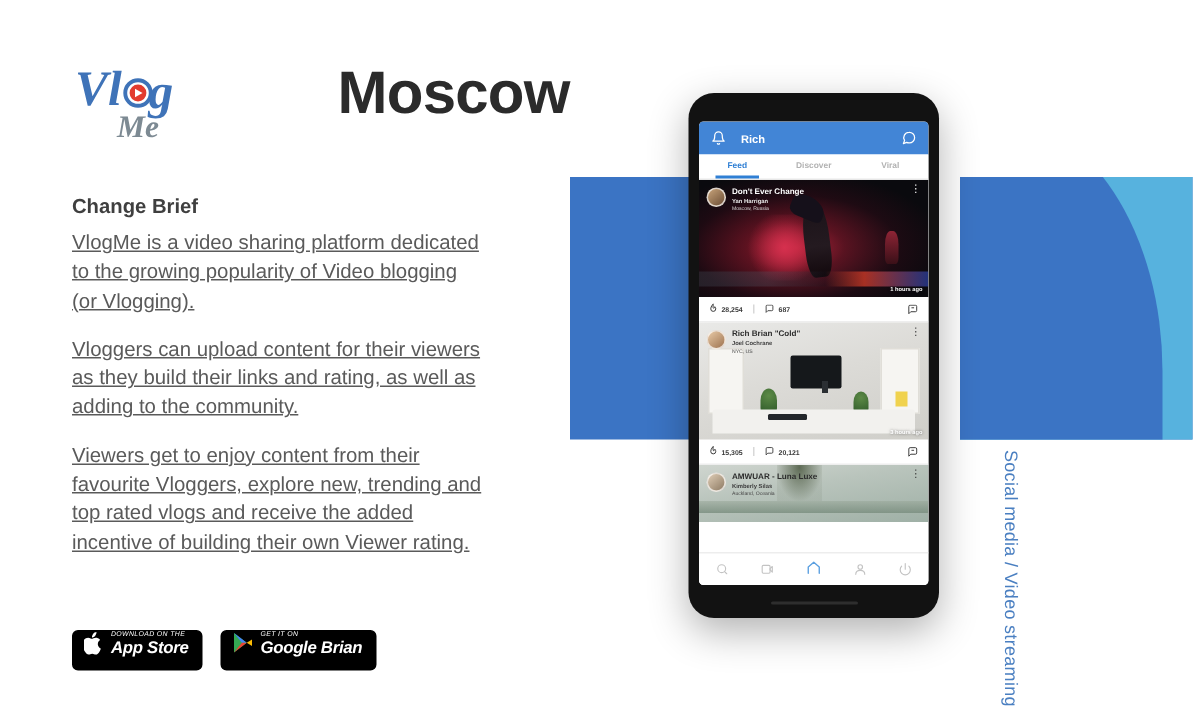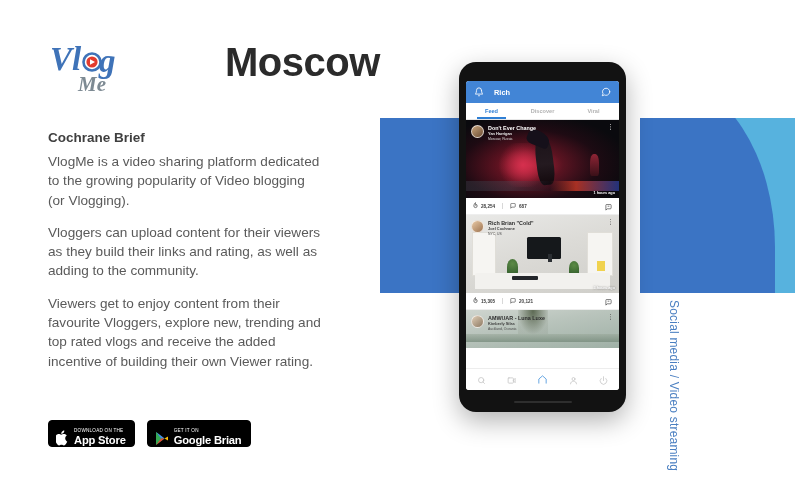--- a/index.html
+++ b/index.html
@@ -23,29 +23,30 @@
 
   .brief-heading {
     position:absolute; left:48px; top:130px;
     font-size:13.5px; font-weight:bold; color:#3f3f3f;
   }
 
   .brief-body {
     position:absolute; left:48px; top:152px; width:275px;
     font-size:13.6px; line-height:1.42; color:#5a5a5a;
   }
-  .brief-body p { margin-bottom:13px; }
+  .brief-body p { margin-bottom:13px;text-decoration:underline; }
   .brief-body p:last-child { margin-bottom:16px; }
 
   
   .badges { position:absolute; left:48px; top:420px; display:flex; gap:12px; }
   .badge {
     height:27px; background:#000; border-radius:4px;
-    display:flex; align-items:flex-end; padding:0 8px 0 7px; gap:5px;
+    display:flex; align-items:flex-start; padding:0 8px 0 7px; gap:5px;
     border:1px solid #000;
+    font-style:italic;
   }
   .badge .glyph { flex:0 0 auto; display:flex; align-items:center; }
   .badge .txt { display:flex; flex-direction:column; justify-content:center; line-height:1; }
   .badge .small { color:#fff; font-size:4.6px; letter-spacing:0.25px; text-transform:uppercase; margin-bottom:1.5px;}
   .badge .big { color:#fff; font-size:11.2px; font-weight:bold; letter-spacing:-0.2px; }
 
   
   .art { position:absolute; left:375px; top:0; width:425px; height:480px; }
   .rect-left  { position:absolute; left:5px;  top:118px; width:125px; height:175px; background:#3b74c4; }
   .rect-right { position:absolute; left:265px; top:118px; width:155px; height:175px; background:#3b74c4; overflow:hidden; }
@@ -195,21 +196,21 @@
       <circle cx="44" cy="24" r="8.5" fill="#ffffff" stroke="#3f73b8" stroke-width="2.6"></circle>
       <circle cx="44" cy="24" r="5.6" fill="#e33b2e"></circle>
       <polygon points="42,21.2 47,24 42,26.8" fill="#ffffff"></polygon>
       <text x="51" y="34" font-family="Liberation Serif, serif" font-size="33" font-style="italic" font-weight="bold" fill="#3f73b8">g</text>
       <text x="30" y="53" font-family="Liberation Serif, serif" font-size="21" font-style="italic" font-weight="bold" fill="#7d8a93">Me</text>
     </svg>
   </div>
 
   <div class="brand-title">Moscow</div>
 
-  <div class="brief-heading">Cochrane Brief</div>
+  <div class="brief-heading">Change Brief</div>
   <div class="brief-body">
     <p>VlogMe is a video sharing platform dedicated to the growing popularity of Video blogging (or Vlogging).</p>
     <p>Vloggers can upload content for their viewers as they build their links and rating, as well as adding to the community.</p>
     <p>Viewers get to enjoy content from their favourite Vloggers, explore new, trending and top rated vlogs and receive the added incentive of building their own Viewer rating.</p>
   </div>
 
   <div class="badges">
     <div class="badge">
       <span class="glyph">
         <svg width="13" height="16" viewBox="0 0 13 16">

